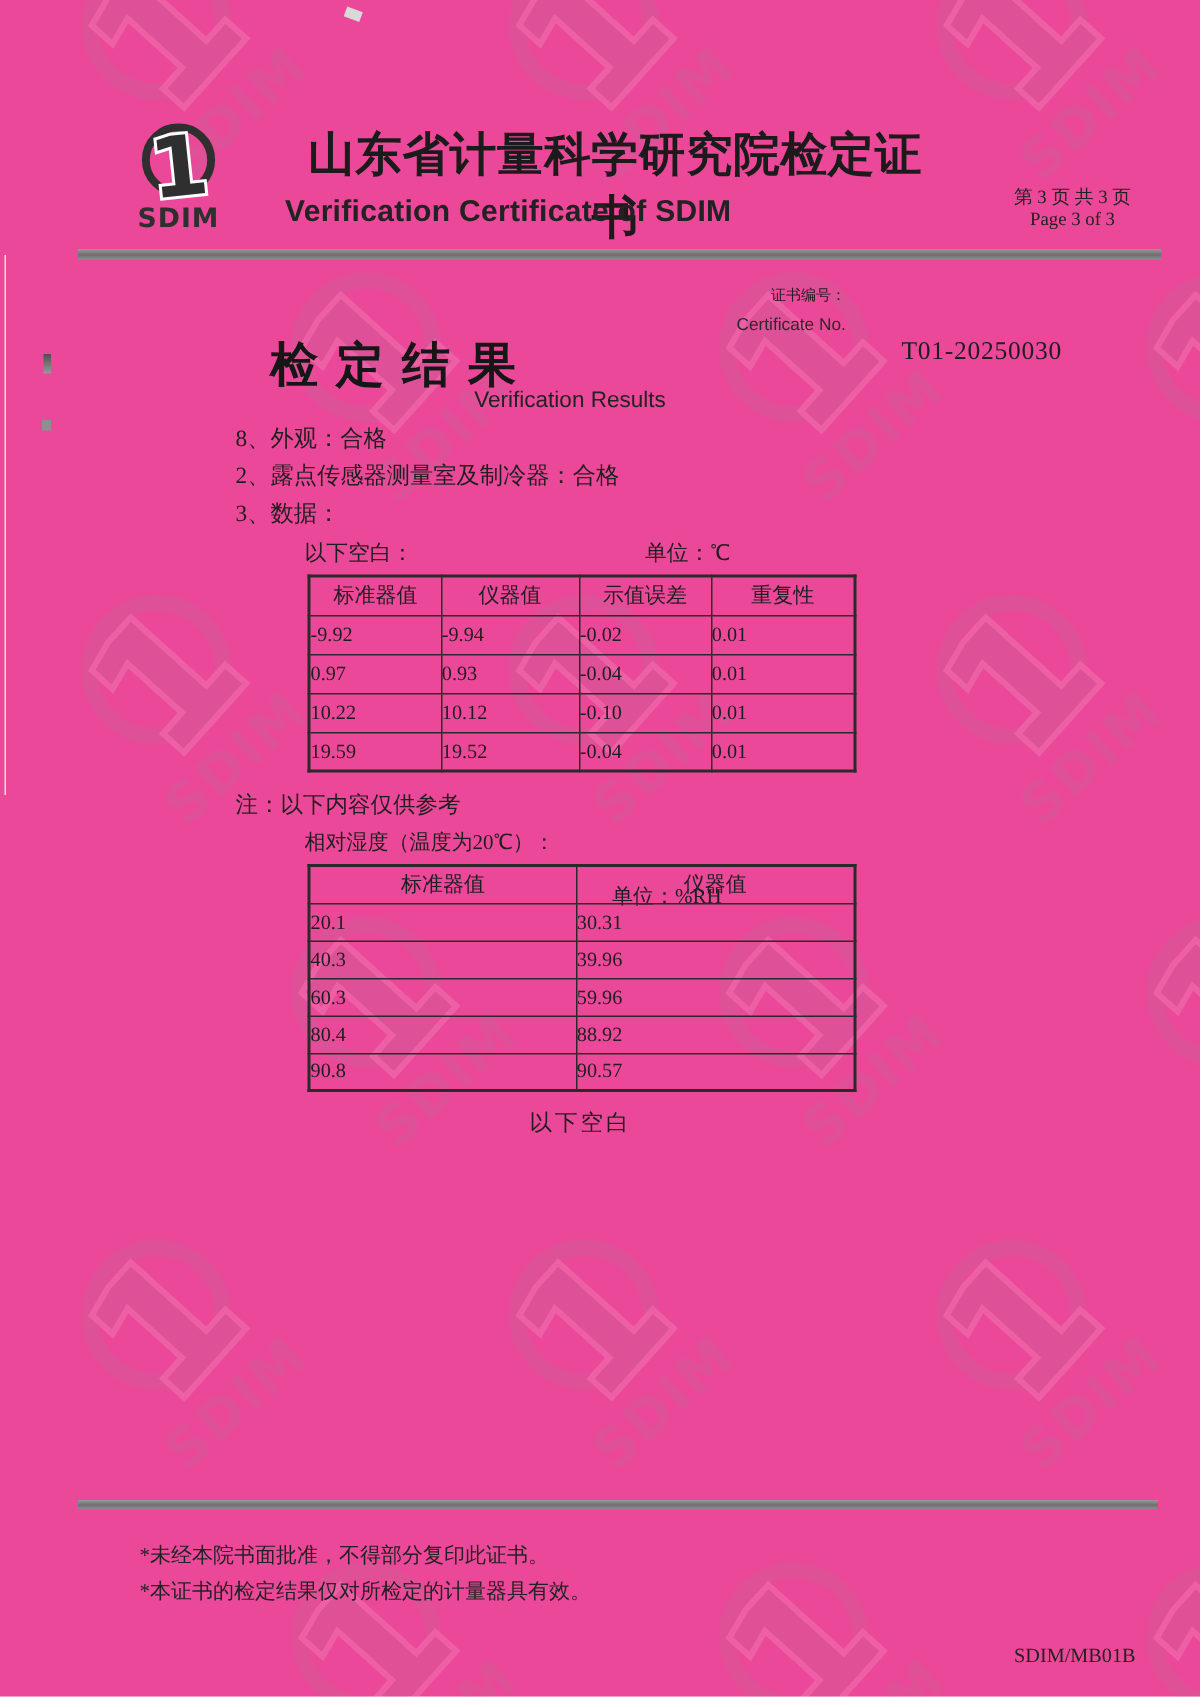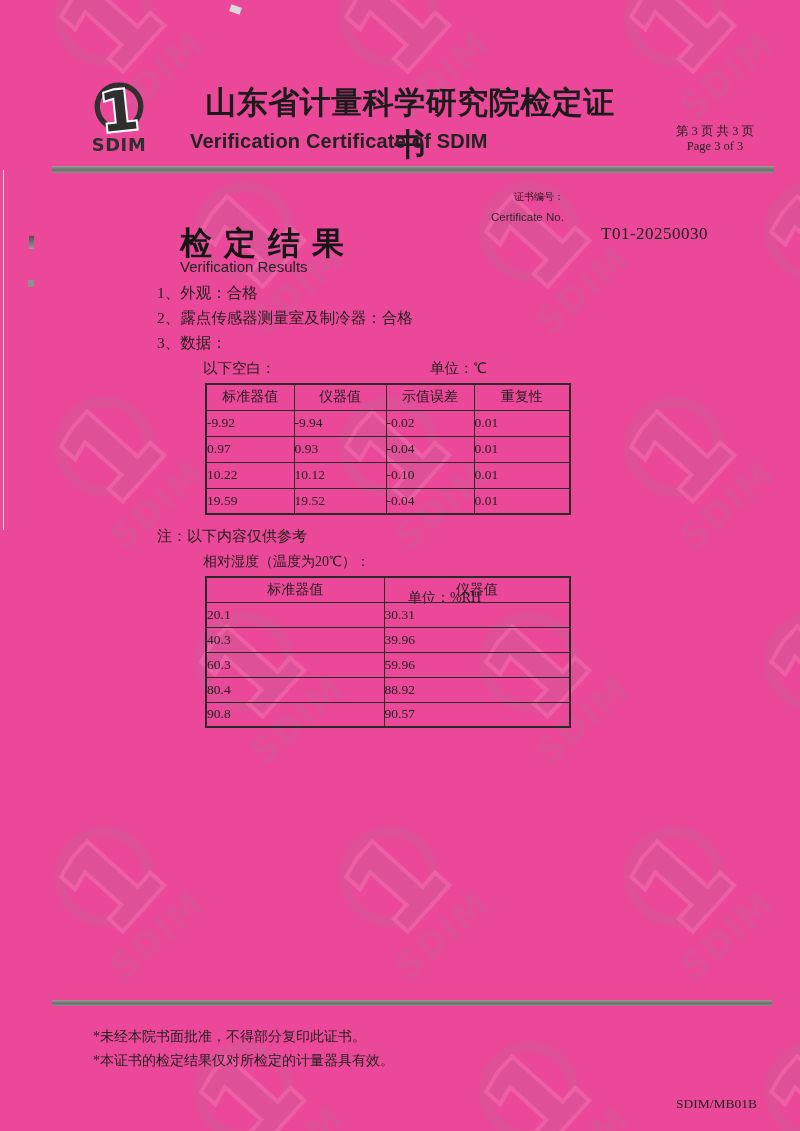--- a/index.html
+++ b/index.html
@@ -18,21 +18,21 @@
             font-family:"Liberation Sans",sans-serif;color:#222;letter-spacing:.2px;}
   .page-info{left:652px;top:124px;width:126px;text-align:center;font-size:12.5px;line-height:15px;color:#222;}
   .bar{height:7px;background:linear-gradient(to bottom,#9a9a9a,#6f6f6f 55%,#8d8d8d);}
   
   .cert-label-cn{left:490px;top:190px;font-size:10px;margin-left:24px;}
   .cert-no{left:601px;top:188px;font-size:17px;font-family:"Liberation Serif",serif;letter-spacing:.5px;margin-top:36px;}
   .cert-label-en{left:491px;top:211px;font-size:11.5px;font-family:"Liberation Sans",sans-serif;color:#2a2a2a;}
   
   .res-cn{left:180px;top:222px;width:400px;text-align:left;font-size:32px;font-weight:bold;
           letter-spacing:2px;color:#161616;}
-  .res-en{left:180px;top:258px;width:400px;text-align:left;font-size:15px;
+  .res-en{left:180px;top:258px;width:400px;text-align:center;font-size:15px;
           font-family:"Liberation Sans",sans-serif;color:#222;}
   
   .list{left:157px;top:284px;font-size:15.5px;}
   .list > div{margin-bottom:8px;line-height:17px;}
   .cap{font-size:14.5px;}
   
   table{border-collapse:collapse;table-layout:fixed;background:transparent;}
   table,th,td{border:1px solid #2a2a2a;}
   table{border-width:2px;}
   th{font-size:14px;font-weight:normal;font-family:"Liberation Serif",serif;}
@@ -133,21 +133,21 @@
   <div class="abs bar" style="left:52px;top:166px;width:722px;"></div>
 
   <div class="abs cert-label-cn">证书编号：</div>
   <div class="abs cert-no">T01-20250030</div>
   <div class="abs cert-label-en">Certificate No.</div>
 
   <div class="abs res-cn">检 定 结 果</div>
   <div class="abs res-en">Verification Results</div>
 
   <div class="abs list">
-    <div>1、外观：合格</div>
+    <div>8、外观：合格</div>
     <div>2、露点传感器测量室及制冷器：合格</div>
     <div>3、数据：</div>
   </div>
 
   <div class="abs cap" style="left:203px;top:359px;">以下空白：</div>
   <div class="abs cap" style="left:430px;top:359px;">单位：℃</div>
   <table class="abs t1" style="left:205px;top:383px;width:364px;">
     <colgroup>
         <col style="width:88px">
         <col style="width:92px">
@@ -221,20 +221,21 @@
           <td>80.4</td>
           <td>88.92</td>
         </tr>
         <tr>
           <td>90.8</td>
           <td>90.57</td>
         </tr>
       </tbody>
   </table>
 
+  <div class="abs endmark">以下空白</div>
 
   <div class="abs bar" style="left:52px;top:1000px;width:720px;height:6px;"></div>
   <div class="abs fnote" style="top:1028px;">*未经本院书面批准，不得部分复印此证书。</div>
   <div class="abs fnote" style="top:1052px;">*本证书的检定结果仅对所检定的计量器具有效。</div>
   <div class="abs formcode">SDIM/MB01B</div>
 
   <div class="abs mark1"></div>
   <div class="abs mark2"></div>
   <div class="abs mark3"></div>
   <div class="abs edgeline"></div>

